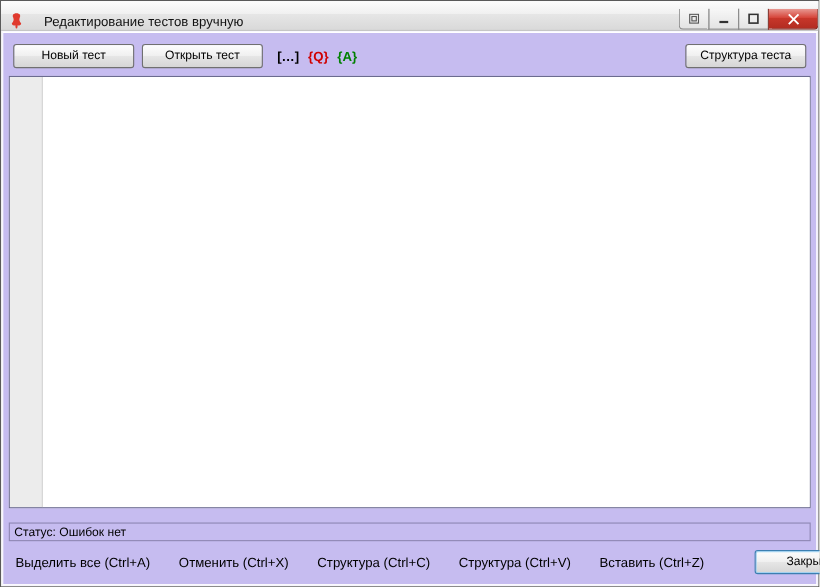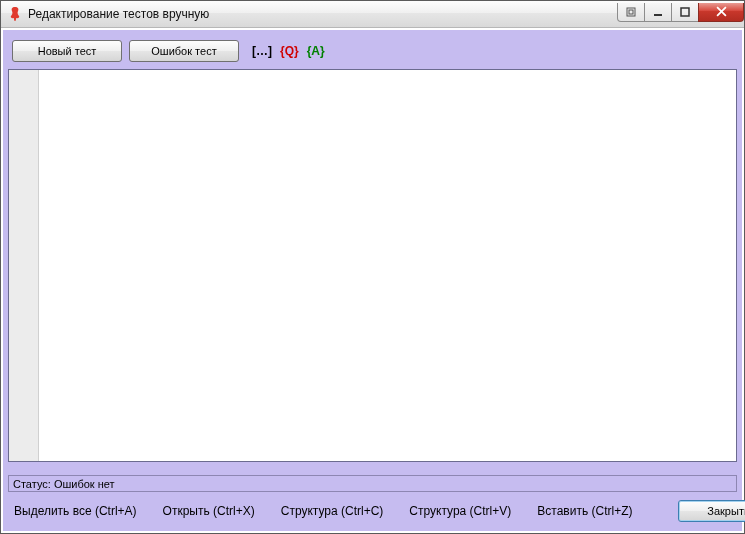--- a/index.html
+++ b/index.html
@@ -16,22 +16,23 @@
     border: 1px solid #5a5a5a;
     background: #fff;
     display: flex;
     flex-direction: column;
   }
   .titlebar {
     height: 27px;
     background: linear-gradient(to bottom, #fdfdfd, #f0f0f0 45%, #e6e6e6 46%, #d9d9d9);
     border-bottom: 1px solid #b7b7b7;
     display: flex;
-    align-items: center;
+    align-items: flex-end;
     padding: 0 0 0 6px;
+    gap: 12px;
   }
   .app-icon {
     width: 16px; height: 16px;
     margin-right: 5px;
     display: flex; align-items: center; justify-content: center;
   }
   .app-icon svg { display: block; }
   .title-text {
     flex: 0 0 auto;
     color: #111;
@@ -207,41 +208,42 @@
             <path d="M1 1 L9 9 M9 1 L1 9" stroke="#fff" stroke-width="1.6"></path>
           </svg>
       </div>
     </div>
   </div>
 
   <div class="client">
 
     <div class="toolbar-row">
       <button class="btn">Новый тест</button>
-      <button class="btn">Ошибок тест</button>
+      <button class="btn">Открыть тест</button>
       <div class="token-group">
         <span class="tok-ellipsis">[…]</span>
         <span class="tok-q">{Q}</span>
         <span class="tok-a">{A}</span>
       </div>
       <span class="toolbar-spacer"></span>
+      <button class="btn">Структура теста</button>
     </div>
 
     <div class="editor-wrap">
       <div class="gutter"></div>
       <textarea class="editor" style=""></textarea>
     </div>
 
     <div class="status-bar">
       <span>Статус: Ошибок нет</span>
     </div>
 
     <div class="bottom-row">
       <button class="shortcut-btn">Выделить все (Ctrl+A)</button>
-      <button class="shortcut-btn">Открыть (Ctrl+X)</button>
+      <button class="shortcut-btn">Отменить (Ctrl+X)</button>
       <button class="shortcut-btn">Структура (Ctrl+C)</button>
       <button class="shortcut-btn">Структура (Ctrl+V)</button>
       <button class="shortcut-btn">Вставить (Ctrl+Z)</button>
       <span class="bottom-spacer"></span>
       <button class="btn default" style="min-width:100px">Закрыть</button>
     </div>
 
   </div>
 </div>
 

